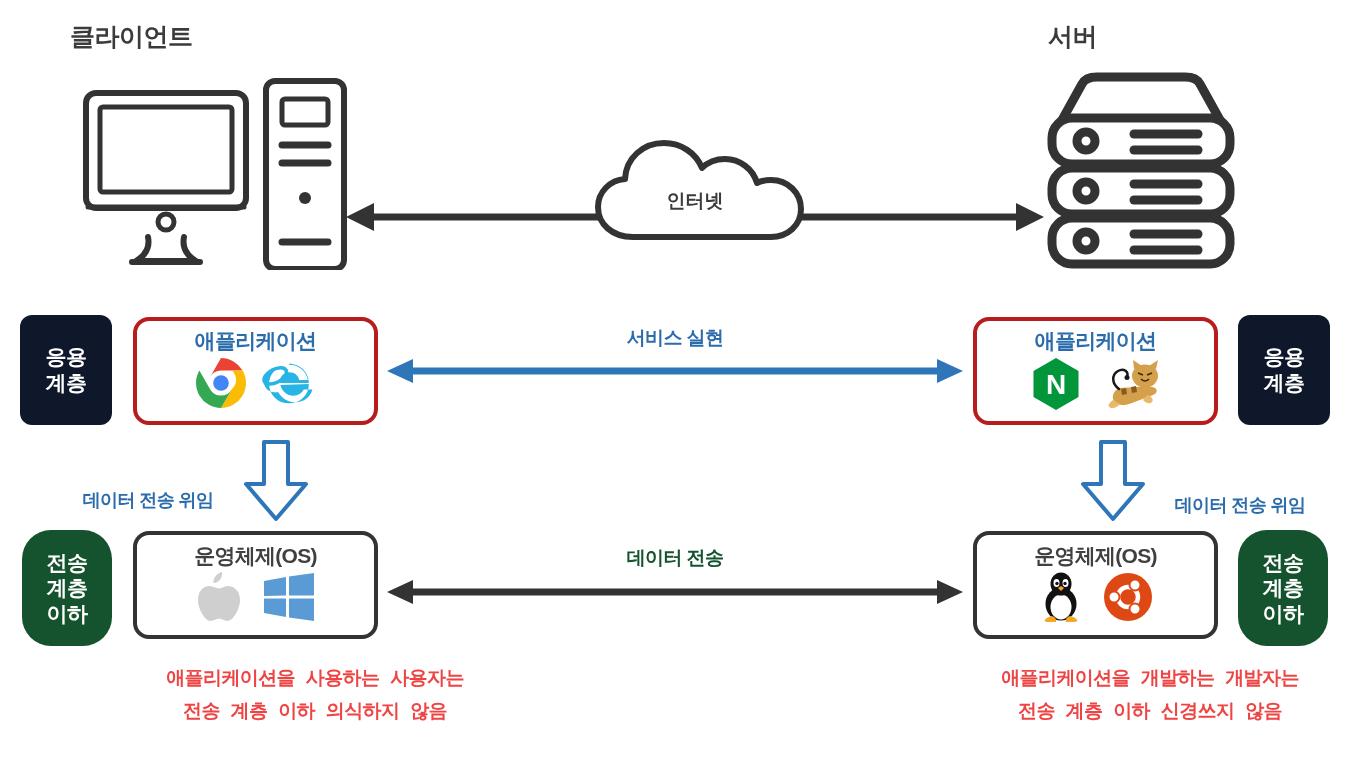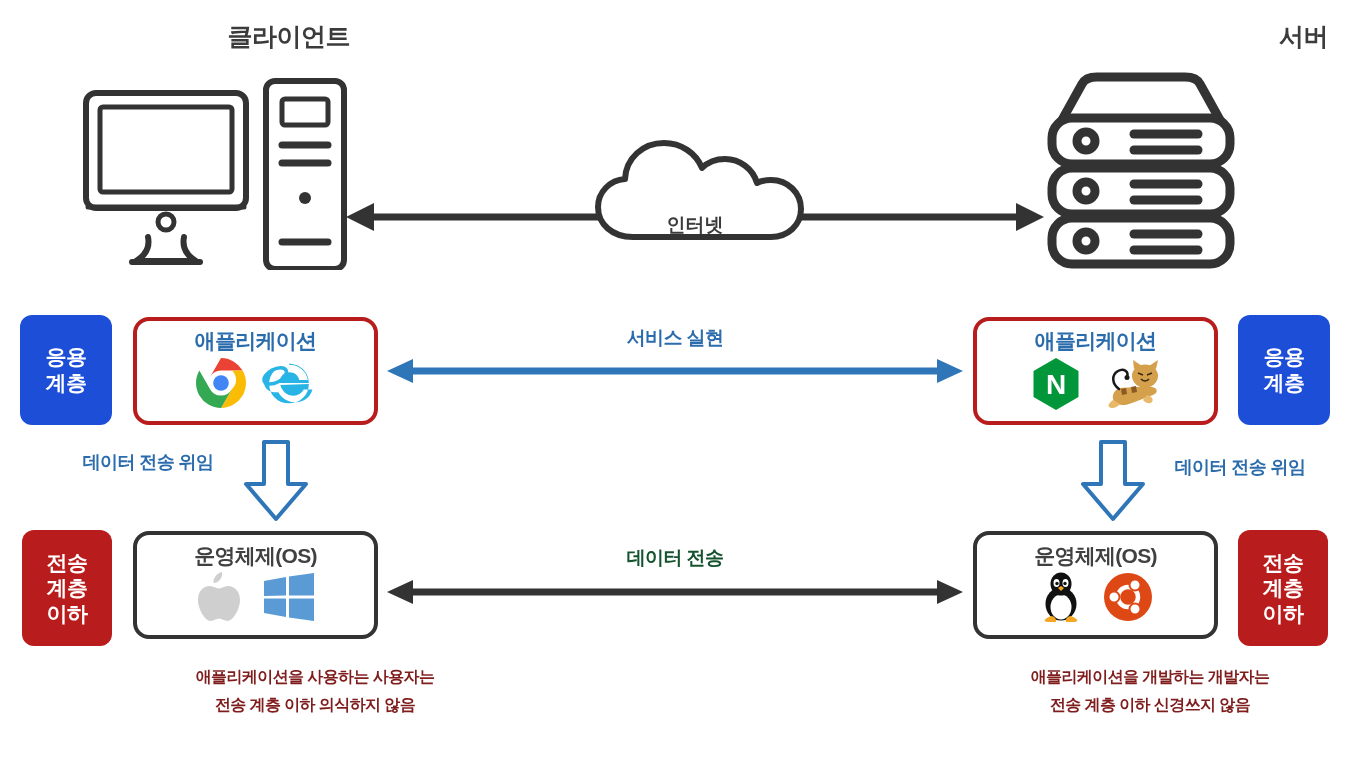--- a/index.html
+++ b/index.html
@@ -5,39 +5,39 @@
   html,body{margin:0;padding:0;background:#ffffff;}
   body{
     width:1350px;height:757px;position:relative;overflow:hidden;
     font-family:"Liberation Sans","DejaVu Sans",sans-serif;
     -webkit-font-smoothing:antialiased;
   }
   .abs{position:absolute;}
 
   
   .node-title{
-    font-size:25px;font-weight:700;color:#3b3b3b;text-align:right;
+    font-size:25px;font-weight:700;color:#3b3b3b;text-align:left;
     letter-spacing:-0.5px;white-space:nowrap;
   }
 
   
   .cloud-label{
     font-size:19px;font-weight:700;color:#3b3b3b;text-align:center;
     white-space:nowrap;
   }
 
   
   .badge{
     display:flex;align-items:center;justify-content:center;
     border-radius:12px;color:#ffffff;text-align:center;
     font-weight:700;font-size:21px;line-height:1.22;letter-spacing:-0.5px;
     white-space:pre-line;
   }
-  .badge-app{background:#1d4ed8;}
-  .badge-trans{background:#b91c1c;}
+  .badge-app{background:#0f172a;}
+  .badge-trans{background:#14532d;border-radius:29px;}
 
   
   .stackbox{
     background:#ffffff;border-radius:16px;box-sizing:border-box;
     display:flex;flex-direction:column;align-items:center;
   }
   .stackbox.app{border:4px solid #b91c1c;}
   .stackbox.os{border:4px solid #333333;}
   .box-title{
     font-size:21px;font-weight:700;letter-spacing:-0.7px;white-space:nowrap;
@@ -46,26 +46,26 @@
   .box-title.os{color:#404040;}
   .logo-row{display:flex;align-items:center;justify-content:center;gap:14px;}
 
   
   .arrow-label{
     font-size:19px;font-weight:700;letter-spacing:-0.6px;white-space:nowrap;
     text-align:center;
   }
   .lbl-blue{color:#2b6cac;}
   .lbl-dark{color:#14532d;}
-  .lbl-small{font-size:18px;}
+  .lbl-small{font-size:18px;margin-top:38px;}
 
   
   .caption{
-    font-size:16px;font-weight:700;color:#7f1d1d;line-height:1.75;
-    text-align:center;letter-spacing:-0.6px;white-space:pre-line;
+    font-size:19px;font-weight:700;color:#ef4444;line-height:1.75;
+    text-align:center;letter-spacing:-0.6px;white-space:pre-line;font-family:Liberation Mono, monospace;
   }
 </style>
 </head>
 <body>
 
 <div class="abs node-title" style="left:70px;top:20px;width:280px;">클라이언트</div>
 
 <div class="abs" style="left:70px;top:65px;width:285px;height:205px;">
   <svg width="285" height="205" viewBox="0 0 285 205" fill="none" stroke="#333333" stroke-width="6" stroke-linecap="round" stroke-linejoin="round">
 
@@ -131,21 +131,21 @@
              C258 57 270 45 285 44
              C286 23 303 8 324 8
              C341 8 356 18 362 33
              C368 27 376 24 385 24
              C400 24 413 34 417 48
              C421 46 426 45 431 45
              C448 45 461 58 461 74
              C461 90 448 102 431 102 Z" fill="#ffffff" stroke="#333333" stroke-width="6" stroke-linejoin="round"></path>
   </svg>
 </div>
-<div class="abs cloud-label" style="left:633px;top:212px;width:124px;">인터넷</div>
+<div class="abs cloud-label" style="left:633px;top:188px;width:124px;">인터넷</div>
 
 <div class="abs badge badge-app" style="left:20px;top:315px;width:92px;height:110px;">응용
 계층</div>
 
 <div class="abs stackbox app" style="left:133px;top:317px;width:245px;height:108px;">
   <div class="box-title app" style="margin-top:6px;">애플리케이션</div>
   <div class="logo-row" style="margin-top:2px;">
 
     <span>
       <svg width="52" height="52" viewBox="0 0 100 100">

